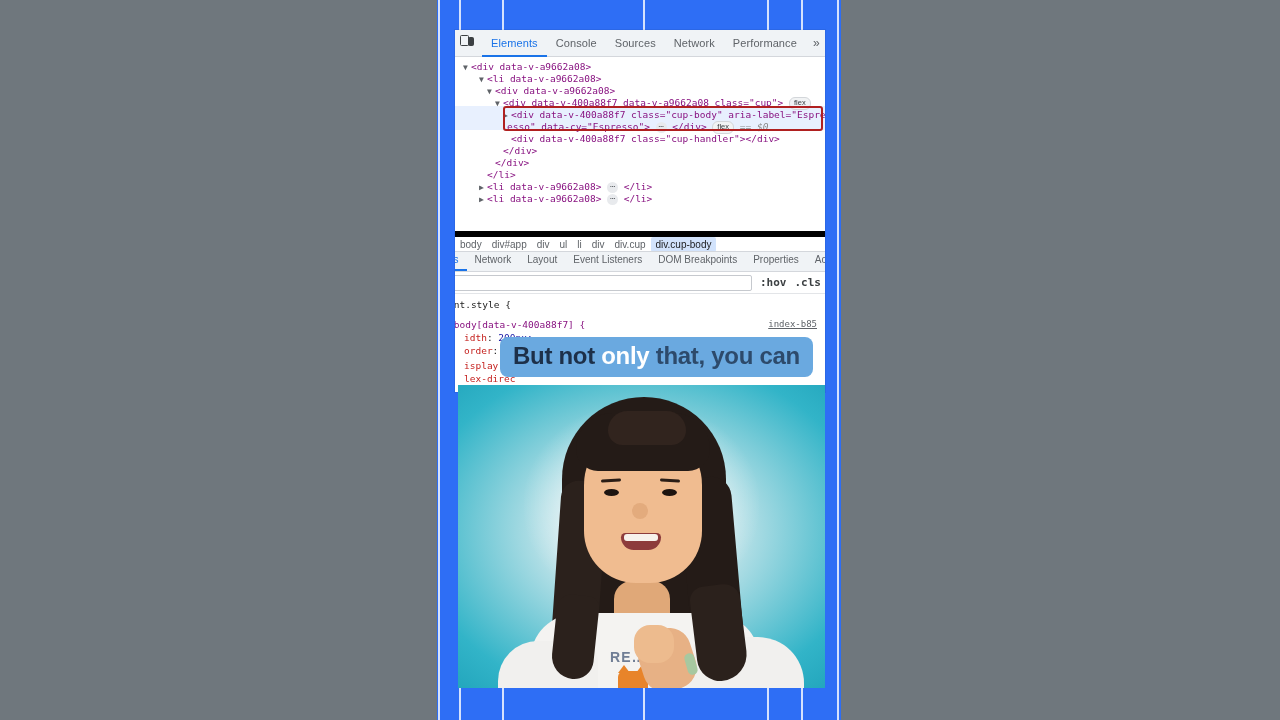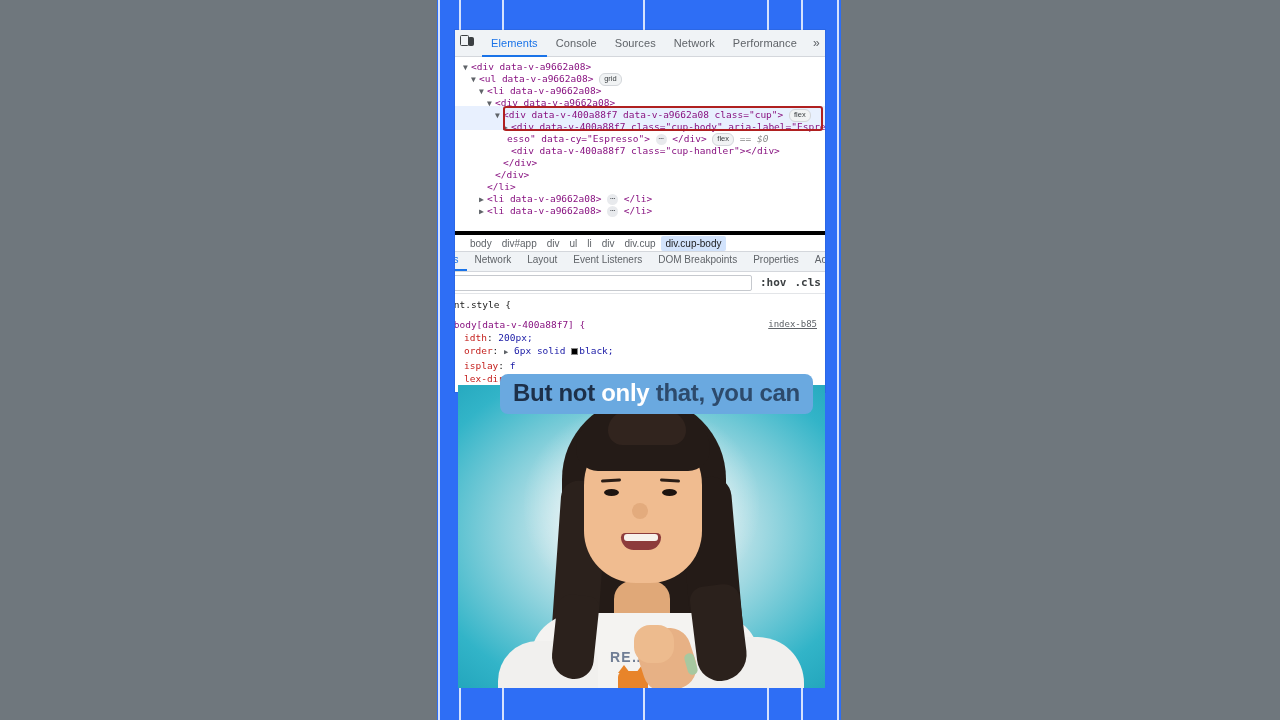--- a/index.html
+++ b/index.html
@@ -163,24 +163,23 @@
     position: absolute;
     border: 2px solid #b02020;
     border-radius: 3px;
     pointer-events: none;
   }
 
   
   .crumbs {
     height: 20px;
     background: #fff;
-    border-top: 4px solid #000000;
+    border-top: 6px solid #000000;
     display: flex;
     align-items: center;
-    padding-left: 10px;
     font-size: 10px;
     color: #5f6368;
   }
   .crumb {
     padding: 2px 5px;
     white-space: nowrap;
     border-radius: 2px;
   }
   .crumb.active {
     background: #d2e3fc;
@@ -283,21 +282,21 @@
     vertical-align: -1px;
     background: #000;
     margin-right: 1px;
   }
   .arrow-tri { color: #5f6368; font-size: 7px; }
   .rule-gap { height: 7px; }
 
   
   .caption {
     position: absolute;
-    left: 500px; top: 374px;
+    left: 500px; top: 337px;
     background: #6aa9e0;
     border-radius: 8px;
     padding: 6px 13px 8px 13px;
     font-size: 24px;
     font-weight: bold;
     letter-spacing: -0.3px;
     white-space: nowrap;
     line-height: 26px;
     z-index: 60;
     font-family: "Liberation Sans", sans-serif;
@@ -541,24 +540,20 @@
       </div>
     </div>
 
     <div class="dom-tree">
       <div class="row-sel-bg" style="top:49px;height:24px;"></div>
 
       <div class="node" style="padding-left:8px;">
         <span class="tw open"></span><span class="tag">&lt;div data-v-a9662a08&gt;</span>
       </div>
 
-      <div class="node" style="padding-left:16px;">
-        <span class="tw open"></span><span class="tag">&lt;ul data-v-a9662a08&gt;</span>
-        <span class="badge">grid</span>
-      </div>
 
       <div class="node" style="padding-left:24px;">
         <span class="tw open"></span><span class="tag">&lt;li data-v-a9662a08&gt;</span>
       </div>
 
 
       <div class="node" style="padding-left:32px;">
         <span class="tw open"></span><span class="tag">&lt;div data-v-a9662a08&gt;</span>
       </div>
 

